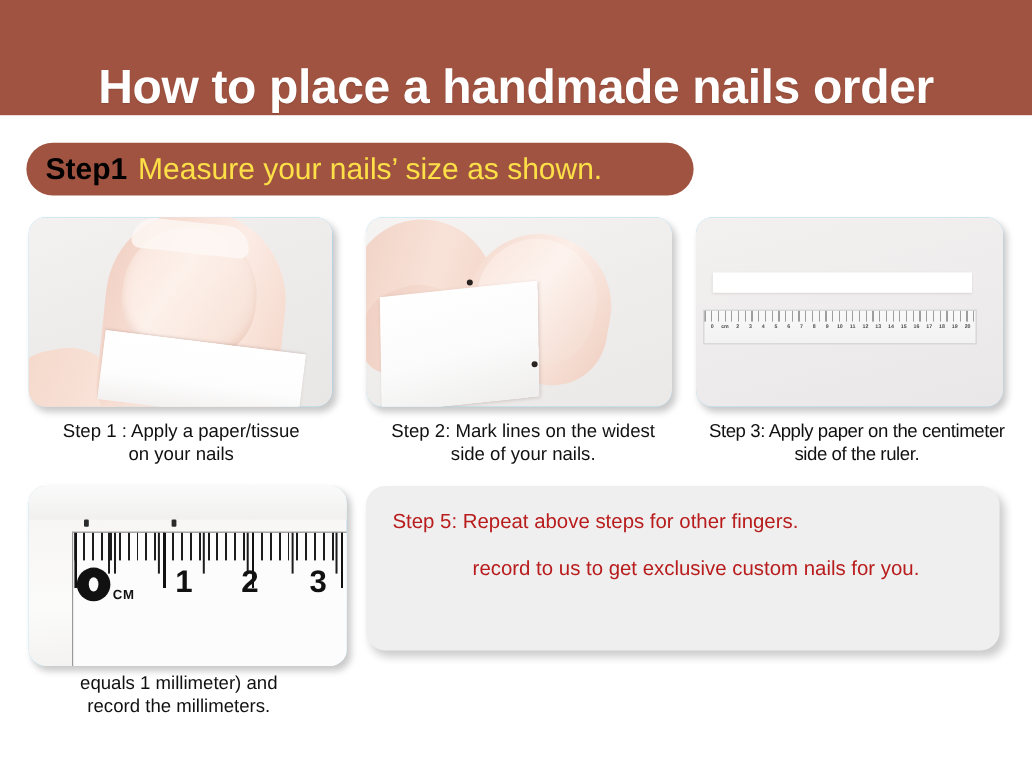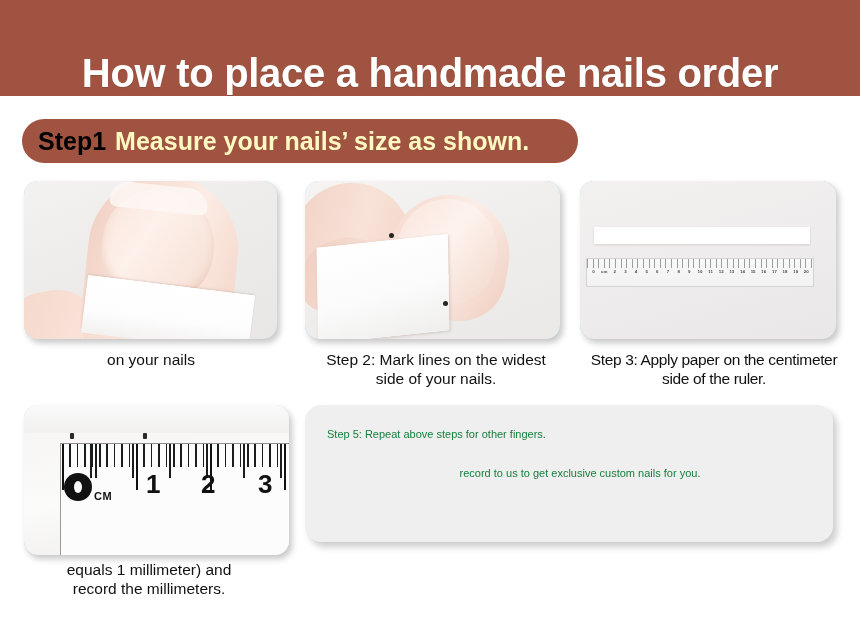--- a/index.html
+++ b/index.html
@@ -51,23 +51,23 @@
     padding-left: 16px;
     box-sizing: border-box;
   }
   #step1-pill .pill-strong {
     color: #000000;
     font-size: 25px;
     font-weight: bold;
     white-space: nowrap;
   }
   #step1-pill .pill-text {
-    color: #fef9c3;
+    color: #fde047;
     font-size: 25px;
-    font-weight: bold;
+    font-weight: normal;
     white-space: nowrap;
     margin-left: 9px;
   }
 
   
   .photo-card {
     position: absolute;
     border-radius: 14px;
     overflow: hidden;
     background: #7dd3fc;
@@ -329,23 +329,23 @@
     top: 405px;
     width: 528px;
     height: 137px;
     background: #efefef;
     border-radius: 16px;
     box-shadow: 4px 5px 7px rgba(0,0,0,0.20);
     box-sizing: border-box;
     padding: 20px 22px 0 22px;
   }
   .step-line {
-    font-size: 11px;
+    font-size: 17px;
     line-height: 19px;
-    color: #15803d;
+    color: #b91c1c;
     margin-bottom: 12px;
   }
   .step-line.indented {
     text-indent: 0;
     margin-bottom: 0;
   }
   .step-line.indented .wrap2 {
     display: block;
     text-align: center;
     padding-left: 22px;
@@ -435,20 +435,21 @@
       <div class="hole"></div>
     </div>
     <div class="p4-cm">CM</div>
     <div class="p4-num p4-num-1">1</div>
     <div class="p4-num p4-num-2">2</div>
     <div class="p4-num p4-num-3">3</div>
   </div>
 </div>
 
 <div class="caption" id="caption-1">
+  <div>Step 1 : Apply a paper/tissue</div>
   <div>on your nails</div>
 </div>
 
 <div class="caption" id="caption-2">
   <div>Step 2: Mark lines on the widest</div>
   <div>side of your nails.</div>
 </div>
 
 <div class="caption" id="caption-3">
   <div>Step 3: Apply paper on the centimeter</div>

